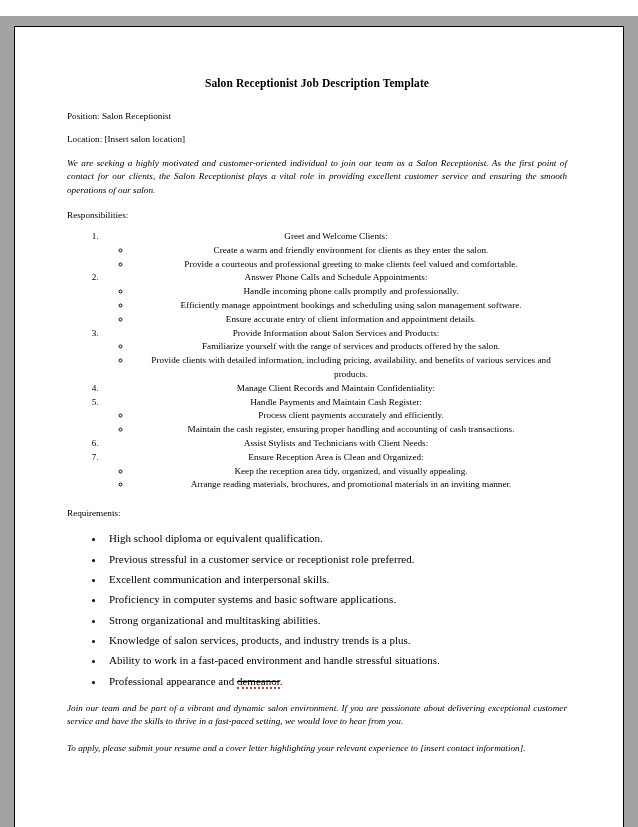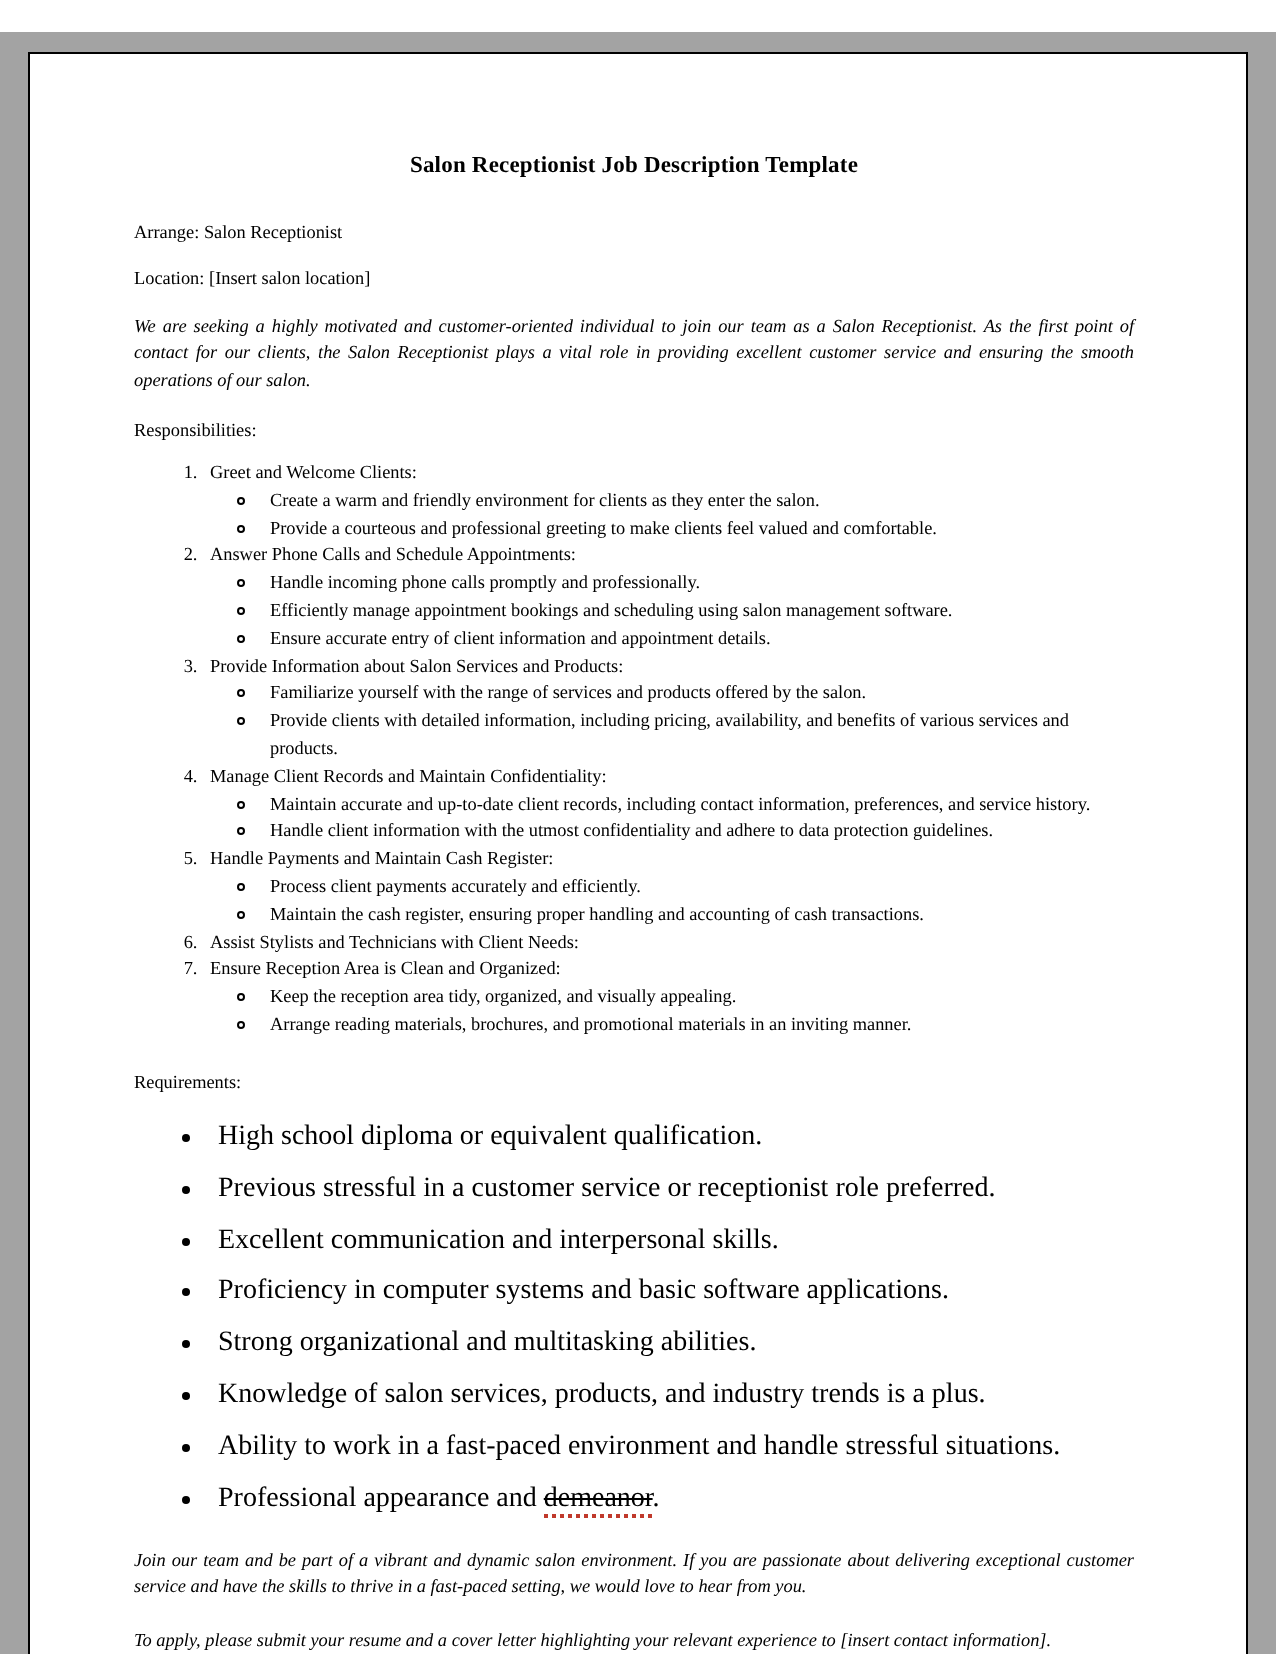--- a/index.html
+++ b/index.html
@@ -63,36 +63,37 @@
   }
   ol.numbered {
     margin: 0 0 0 0;
     padding-left: 34px;
     font-size: 9.2px;
     line-height: 1.5;
   }
   ol.numbered > li {
     margin-bottom: 0px;
     padding-left: 4px;
+    text-align: center;
   }
   ul.circles {
     list-style-type: circle;
     margin: 0 0 0 0;
     padding-left: 26px;
     font-size: 9.2px;
     line-height: 1.5;
   }
   ul.circles > li {
     padding-left: 4px;
   }
   ul.bullets {
     list-style-type: disc;
     margin: 0 0 0 0;
     padding-left: 38px;
-    font-size: 14px;
+    font-size: 11px;
     line-height: 1.85;
   }
   ul.bullets > li {
     padding-left: 4px;
   }
   .gap-after-list {
     height: 16px;
   }
   .gap-sm {
     height: 11px;
@@ -106,21 +107,21 @@
 </style>
 </head>
 <body>
 
 <div class="page">
   <div class="sheet">
     <div class="content">
 
       <div class="doc-title">Salon Receptionist Job Description Template</div>
 
-      <div class="label-line">Arrange: Salon Receptionist</div>
+      <div class="label-line">Position: Salon Receptionist</div>
 
       <div class="label-line">Location: [Insert salon location]</div>
 
       <div class="para justify">We are seeking a highly motivated and customer-oriented individual to join our team as a Salon Receptionist. As the first point of contact for our clients, the Salon Receptionist plays a vital role in providing excellent customer service and ensuring the smooth operations of our salon.</div>
 
       <div class="section-label">Responsibilities:</div>
 
       <ol class="numbered">
         <li>
           <span>Greet and Welcome Clients:</span>
@@ -139,24 +140,20 @@
         </li>
         <li>
           <span>Provide Information about Salon Services and Products:</span>
           <ul class="circles">
             <li>Familiarize yourself with the range of services and products offered by the salon.</li>
             <li>Provide clients with detailed information, including pricing, availability, and benefits of various services and products.</li>
           </ul>
         </li>
         <li>
           <span>Manage Client Records and Maintain Confidentiality:</span>
-          <ul class="circles">
-            <li>Maintain accurate and up-to-date client records, including contact information, preferences, and service history.</li>
-            <li>Handle client information with the utmost confidentiality and adhere to data protection guidelines.</li>
-          </ul>
         </li>
         <li>
           <span>Handle Payments and Maintain Cash Register:</span>
           <ul class="circles">
             <li>Process client payments accurately and efficiently.</li>
             <li>Maintain the cash register, ensuring proper handling and accounting of cash transactions.</li>
           </ul>
         </li>
         <li>
           <span>Assist Stylists and Technicians with Client Needs:</span>

